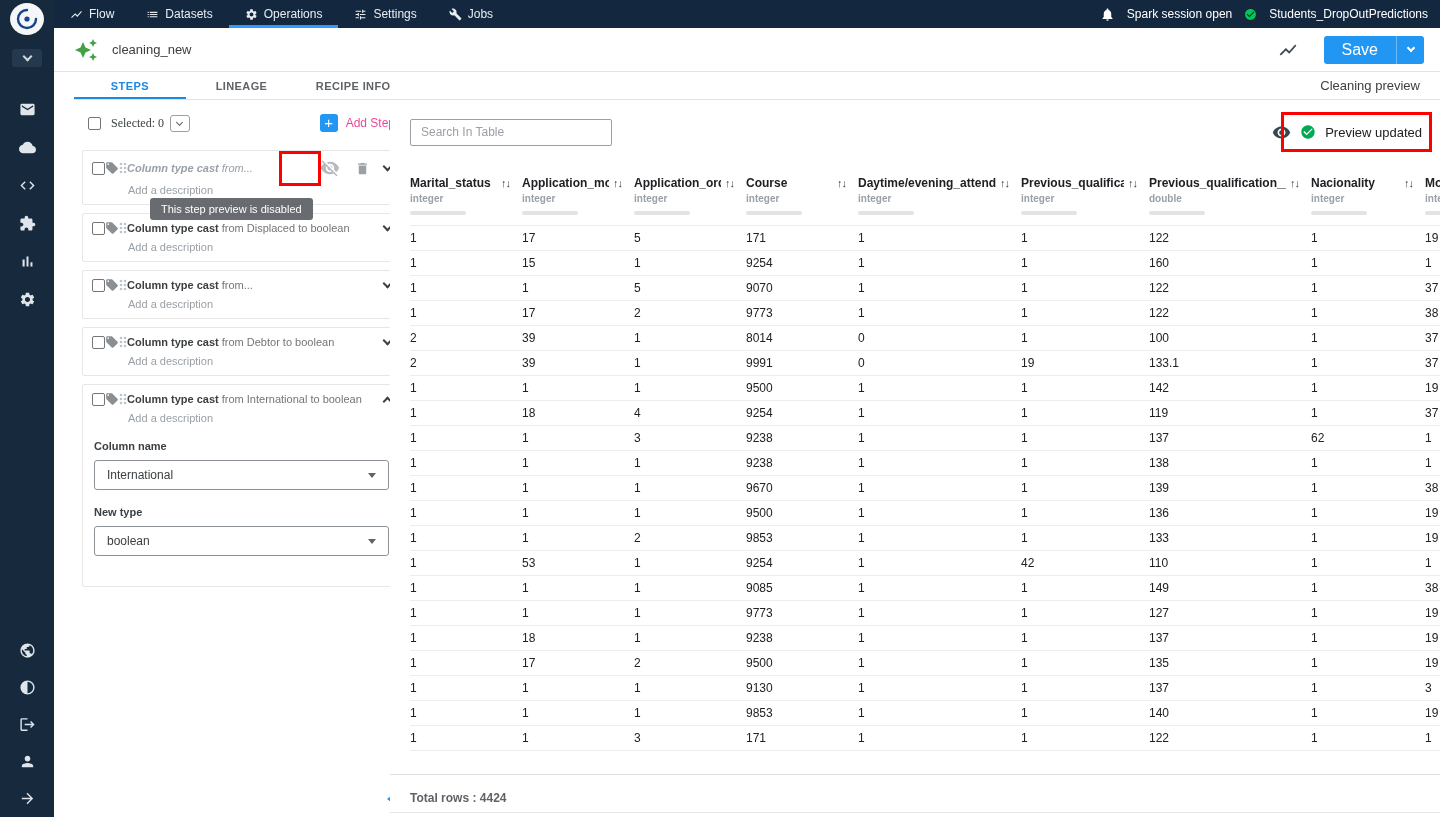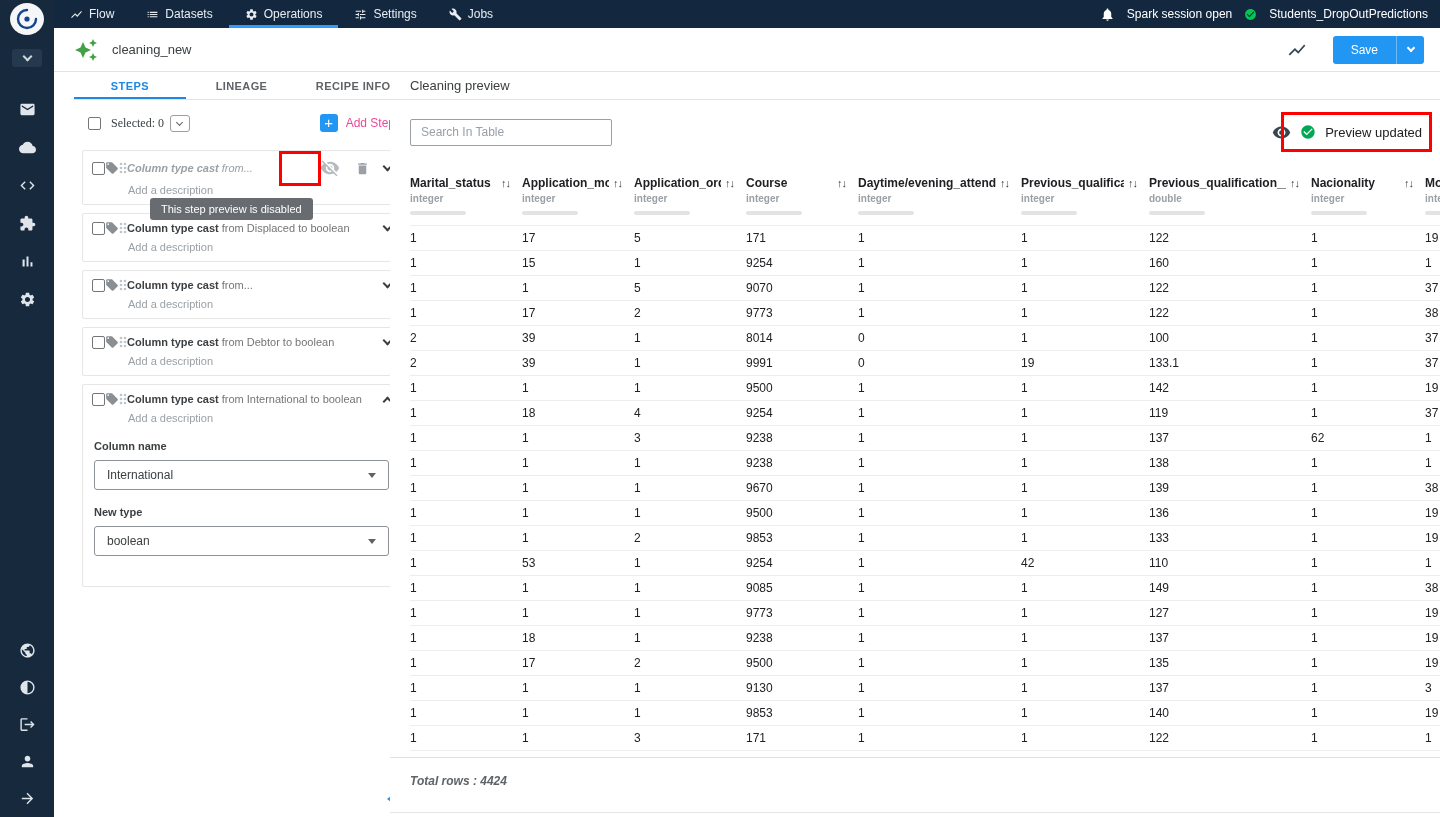--- a/index.html
+++ b/index.html
@@ -31,21 +31,21 @@
 
   
   .rheader { position:absolute; top:28px; left:54px; right:0; height:44px; background:#fff;
              border-bottom:1px solid #e3e3e3; display:flex; align-items:center; padding:0 16px 0 20px; }
   .sparkle { width:24px; height:24px; margin-right:14px; }
   .recipe-name { font-size:13px; color:#3c4043; }
   .rheader-right { margin-left:auto; display:flex; align-items:center; gap:26px; }
   .trend { width:20px; height:20px; fill:#37474f; cursor:pointer; }
   .save-btn { display:flex; align-items:stretch; background:#2196f3; border-radius:3px; height:28px; color:#fff;
               cursor:pointer; overflow:hidden; }
-  .save-main { padding:12px 18px; display:flex; align-items:center; font-size:12px; }
+  .save-main { padding:12px 18px; display:flex; align-items:center; font-size:16px; }
   .save-caret-box { width:28px; display:flex; align-items:center; justify-content:center; border-left:1px solid rgba(255,255,255,.35); }
   .save-caret { width:6px; height:6px; border-right:2px solid #fff; border-bottom:2px solid #fff; transform:rotate(45deg); margin-top:-3px; }
 
   
   .left-panel { position:absolute; top:72px; left:54px; width:336px; bottom:0; background:#fff; border-right:1px solid #e3e3e3;margin-left:20px; }
   .tabs { height:28px; display:flex; border-bottom:1px solid #e3e3e3; }
   .tab { flex:1; display:flex; align-items:center; justify-content:center; font-size:11px; letter-spacing:.4px;
          color:#5f6368; font-weight:bold; cursor:pointer; }
   .tab.active { color:#1e88e5; box-shadow:inset 0 -2px 0 #1e88e5; }
   .panel-toolbar { height:46px; display:flex; align-items:center; padding:0 14px; }
@@ -78,21 +78,21 @@
   .f-label { font-size:11px; font-weight:bold; color:#3c4043; margin-bottom:8px; }
   .select { height:30px; border:1px solid #8d9298; border-radius:3px; display:flex; align-items:center;
             padding:0 12px; margin-bottom:16px; cursor:pointer; }
   .select .sel-val { font-size:12px; color:#3c4043; }
   .select .caret { margin-left:auto; width:0; height:0; border-left:4px solid transparent; border-right:4px solid transparent; border-top:5px solid #5f6368; }
   .collapse-tri { position:absolute; right:14px; bottom:12px; width:0; height:0; cursor:pointer;
                   border-top:6px solid transparent; border-bottom:6px solid transparent; border-right:8px solid #2196f3; }
 
   
   .preview { position:absolute; top:72px; left:390px; right:0; bottom:0; background:#fff; }
-  .preview-title-bar { height:28px; border-bottom:1px solid #e3e3e3; display:flex; align-items:center; padding:0 20px; }
+  .preview-title-bar { height:28px; border-bottom:1px solid #e3e3e3; display:flex; align-items:center; padding:0 20px;justify-content:flex-end; }
   .preview-title { font-size:13px; color:#3c4043; }
   .search-row { height:64px; display:flex; align-items:center; padding:0 14px 0 20px; }
   .search-input { width:202px; height:27px; border:1px solid #9aa0a6; border-radius:2px; padding:0 10px;
                   font-size:12px; color:#3c4043; font-family:"Liberation Sans",sans-serif; outline:none; }
   .search-input::placeholder { color:#9aa0a6; }
   .status-group { margin-left:auto; display:flex; align-items:center; gap:9px; padding-right:4px; }
   .ic-eye { width:19px; height:19px; fill:#37474f; cursor:pointer; }
   .ic-check { width:16px; height:16px; }
   .status-text { font-size:13px; color:#202124; }
 
@@ -100,21 +100,21 @@
   table.grid { border-collapse:collapse; table-layout:fixed; width:1135px; }
   table.grid th { text-align:left; vertical-align:top; padding:12px 12px 10px 0; }
   .th-top { display:flex; align-items:center; }
   .th-name { font-size:12px; font-weight:bold; color:#202124; white-space:nowrap; overflow:hidden; }
   .sort { margin-left:auto; font-size:11px; color:#3c4043; letter-spacing:-1px; cursor:pointer; flex:none; padding-left:4px; }
   .th-type { font-size:10px; color:#9aa0a6; margin-top:3px; }
   .th-bar { width:56px; height:4px; background:#e3e3e3; border-radius:2px; margin-top:7px; }
   table.grid td { font-size:12px; color:#202124; height:25px; border-bottom:1px solid #ededed; padding-right:12px; white-space:nowrap; }
   table.grid tbody tr:first-child td { border-top:1px solid #ededed; }
 
-  .preview-footer { position:absolute; left:0; right:0; bottom:0; height:60px; border-top:1px solid #e0e0e0;font-style:italic; }
+  .preview-footer { position:absolute; left:0; right:0; bottom:0; height:43px; border-top:1px solid #e0e0e0; }
   .preview-footer::after { content:""; position:absolute; left:0; right:0; bottom:4px; border-bottom:1px solid #e6e6e6; }
   .total-rows { font-size:12px; font-weight:bold; color:#5f6368; padding:16px 0 0 20px; }
 
   
   .tooltip { position:absolute; left:150px; top:198px; background:rgba(95,99,104,.94); color:#fff; font-size:11px;
              padding:5px 11px; border-radius:3px; z-index:30; white-space:nowrap; }
   .anno { position:absolute; border:3px solid #f00; z-index:40; pointer-events:none; }
   .anno1 { left:279px; top:151px; width:42px; height:35px; }
   .anno2 { left:1281px; top:112px; width:151px; height:40px; }
 </style>

